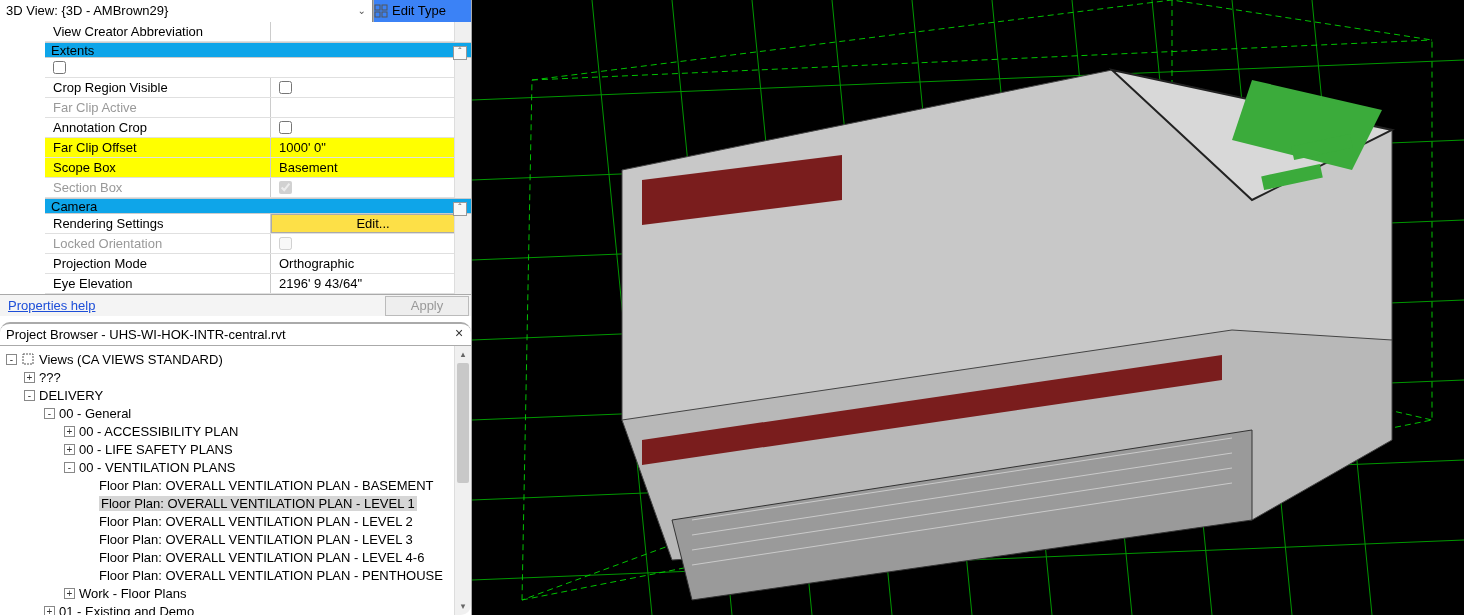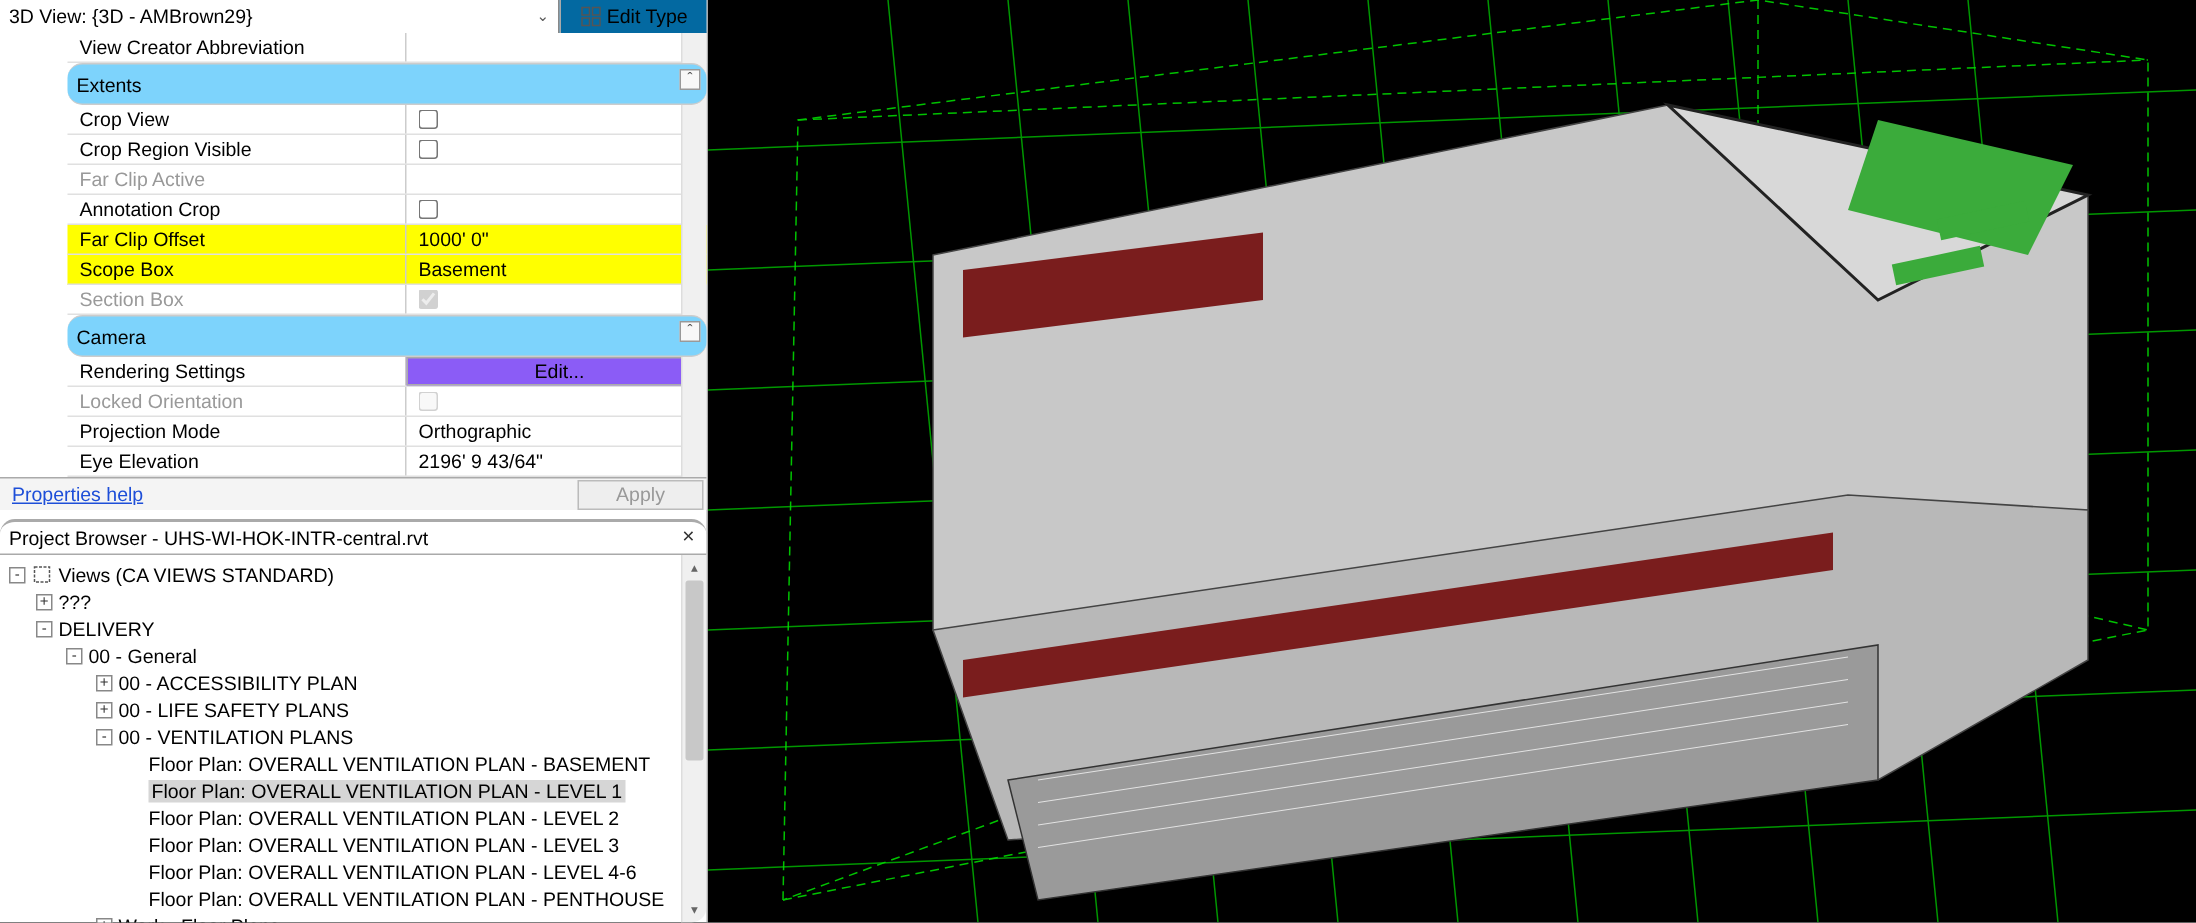--- a/index.html
+++ b/index.html
@@ -5,33 +5,33 @@
 * { box-sizing: border-box; margin: 0; padding: 0; font-family: "Segoe UI", Tahoma, sans-serif; }
 body { width: 1464px; height: 615px; display: flex; background: #fff; overflow: hidden; font-size: 13px; color: #000; }
 
 
 .left-panel { width: 472px; height: 615px; display: flex; flex-direction: column; border-right: 1px solid #aaa; }
 
 
 .prop-header { display:flex; align-items:center; height:22px; border-bottom:1px solid #aaa; }
 .prop-header .dropdown { flex:1; height:22px; display:flex; align-items:center; padding:0 6px; background:#fff; border:1px solid #888; border-left:none; border-top:none; border-bottom:none; }
 .prop-header .dropdown .chev { margin-left:auto; font-size:10px; color:#555; }
-.prop-header .edit-type { width:98px; height:22px; display:flex; align-items:center; justify-content:center; gap:4px; border-left:1px solid #aaa; background:#0369a1; cursor:pointer; }
+.prop-header .edit-type { width:98px; height:22px; display:flex; align-items:center; gap:4px; border-left:1px solid #aaa; background:#3b82f6; cursor:pointer; }
 .prop-header .edit-type svg { width:14px; height:14px; }
 
 
-.prop-section-hdr { height:28px; background:#7dd3fc; display:flex; align-items:center; padding:0 6px; font-weight:400; border-top:1px solid #ccc; border-bottom:1px solid #ccc; position:relative;border-radius:10px; }
+.prop-section-hdr { height:16px; background:#0ea5e9; display:flex; align-items:center; padding:0 6px; font-weight:400; border-top:1px solid #ccc; border-bottom:1px solid #ccc; position:relative; }
 .prop-section-hdr .collapse { position:absolute; right:4px; top:3px; font-size:10px; color:#555; width:14px; height:14px; border:1px solid #999; background:#f8f8f8; text-align:center; line-height:12px; cursor:pointer; }
 .prop-row { display:flex; height:20px; align-items:center; border-bottom:1px solid #e0e0e0; }
 .prop-row .label { width:226px; padding-left:8px; height:100%; display:flex; align-items:center; border-right:1px solid #ccc; }
 .prop-row .value { flex:1; padding-left:8px; height:100%; display:flex; align-items:center; }
 .prop-row.disabled .label, .prop-row.disabled .value { color:#999; }
 .prop-row.highlight { background:#ffff00; }
 .value input[type=checkbox] { width:13px; height:13px; }
-.value.btn { justify-content:center; background:#8b5cf6; border:1px solid #aaa; margin:1px 4px 1px 0; cursor:pointer; }
+.value.btn { justify-content:center; background:#fde047; border:1px solid #aaa; margin:1px 4px 1px 0; cursor:pointer; }
 
 .prop-footer { height:22px; display:flex; align-items:center; border-top:1px solid #aaa; background:#f4f4f4; }
 .prop-footer .help { color:#1d4ed8; text-decoration:underline; padding-left:8px; cursor:pointer; }
 .prop-footer .apply { margin-left:auto; width:84px; height:20px; background:#eee; border:1px solid #bbb; color:#999; display:flex; align-items:center; justify-content:center; margin-right:2px; }
 .prop-scroll { position:relative;padding-left:45px; }
 .prop-scroll .sb { position:absolute; right:0; top:0; bottom:0; width:17px; background:#f0f0f0; border-left:1px solid #ddd; }
 
 
 .browser { flex:1; display:flex; flex-direction:column; border-top:2px solid #aaa; margin-top:6px; overflow:hidden;border-radius:10px; }
 .browser-title { height:22px; display:flex; align-items:center; padding:0 6px; border-bottom:1px solid #aaa; position:relative; }
@@ -78,21 +78,20 @@
     <div class="sb"></div>
 
     <div id="prop-rows">
         <div class="prop-row">
           <div class="label">View Creator Abbreviation</div>
           <div class="value"></div>
         </div>
         <div class="prop-section-hdr" style="background: transparent; border: none; height: 0px;"></div>
         <div class="prop-section-hdr">Extents<span class="collapse">ˆ</span></div>
         <div class="prop-row">
-          <div class="label">Crop View</div>
           <div class="value">
             <input type="checkbox" style="">
           </div>
         </div>
         <div class="prop-row">
           <div class="label">Crop Region Visible</div>
           <div class="value">
             <input type="checkbox" style="">
           </div>
         </div>

